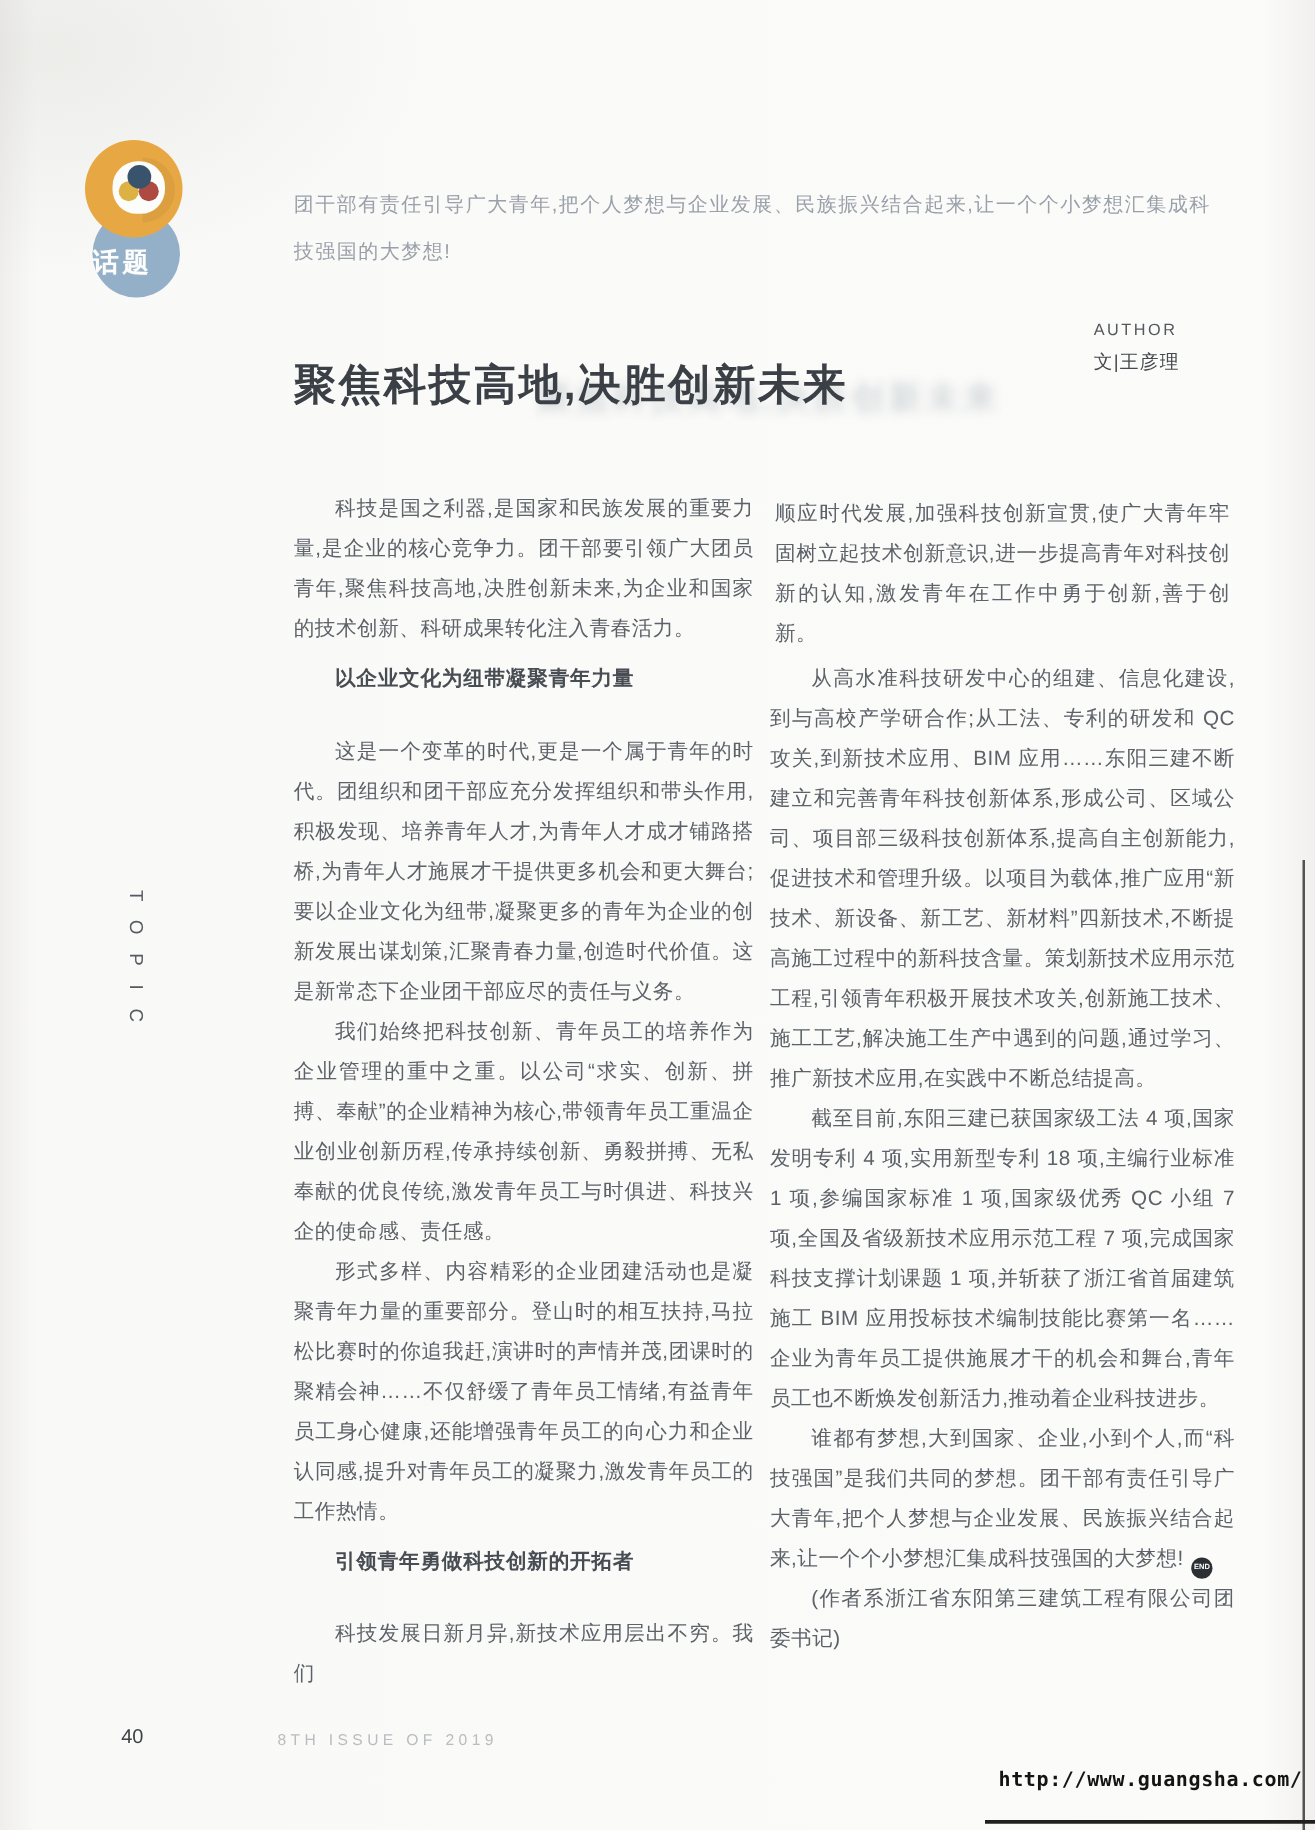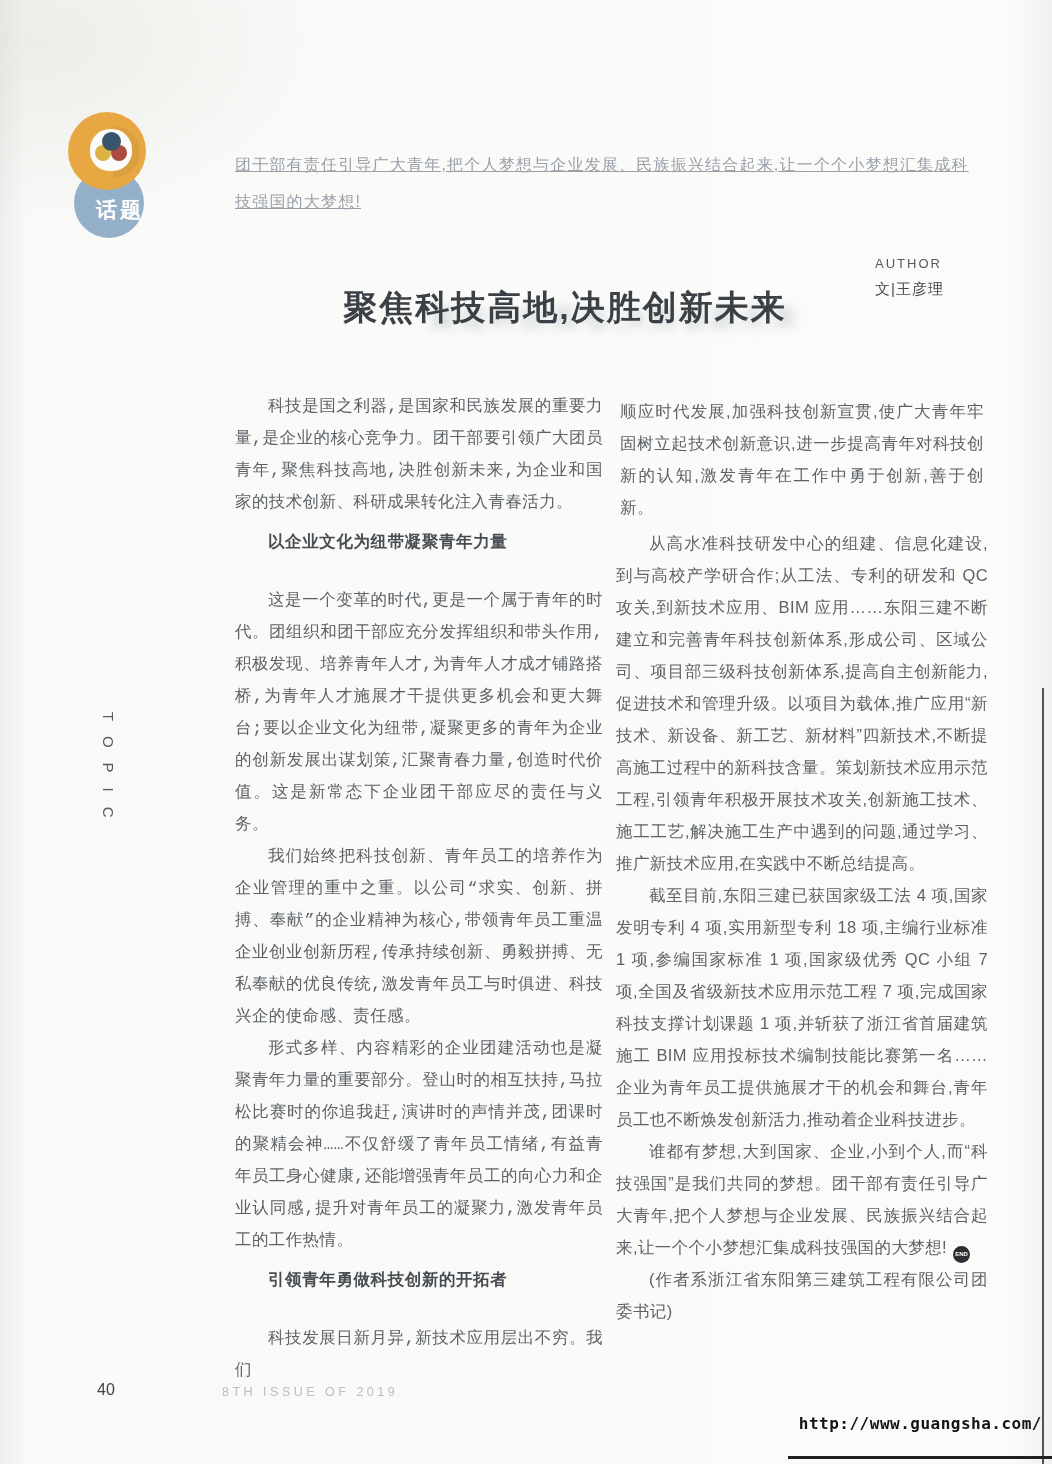--- a/index.html
+++ b/index.html
@@ -22,54 +22,53 @@
   .badge{position:absolute;left:64px;top:110px;width:104px;height:112px;}
   .badge .circle-top{position:absolute;left:4px;top:2px;width:78px;height:78px;border-radius:50%;background:#e7a844;z-index:2;}
   .badge .circle-top::after{content:"";position:absolute;right:6px;top:14px;width:26px;height:52px;border-radius:0 26px 26px 0;background:rgba(140,100,40,0.12);}
   .badge .blob{position:absolute;left:22px;top:17px;width:42px;height:42px;border-radius:48% 48% 46% 46%;background:#fcfcfa;z-index:3;}
   .badge .dot-navy{position:absolute;left:12px;top:3px;width:19px;height:19px;border-radius:50%;background:#3a536c;z-index:5;}
   .badge .dot-yellow{position:absolute;left:5px;top:16px;width:16px;height:16px;border-radius:50%;background:#ddb245;z-index:4;}
   .badge .dot-red{position:absolute;left:21px;top:16px;width:16px;height:16px;border-radius:50%;background:#ad4a41;z-index:4;}
   .badge .circle-bottom{position:absolute;left:10px;top:58px;width:70px;height:70px;border-radius:50%;background:#94b0c9;z-index:1;}
   .badge .label{
     position:absolute;left:10px;top:86px;width:70px;z-index:4;
-    text-align:right;color:#fdfdfb;font-weight:bold;font-size:21px;letter-spacing:3px;
+    text-align:left;color:#fdfdfb;font-weight:bold;font-size:21px;letter-spacing:3px;
     text-shadow:0 0 1px rgba(255,255,255,0.4);
   }
 
   
   .side-label{
     position:absolute;left:100px;top:712px;
     writing-mode:vertical-rl;text-orientation:mixed;
     font-size:15px;letter-spacing:15px;color:#565b62;
   }
 
   
   .intro{
     position:absolute;left:235px;top:146px;width:748px;
     font-size:16px;line-height:37px;letter-spacing:1.2px;
     color:#9aa0aa;
-    text-decoration:underline;
   }
   .title{
     position:absolute;left:235px;top:262px;width:660px;
-    font-size:34px;font-weight:bold;letter-spacing:2px;color:#3b3f46;text-align:center;
+    font-size:34px;font-weight:bold;letter-spacing:2px;color:#3b3f46;
   }
   .title-ghost{
     position:absolute;left:430px;top:300px;width:560px;height:34px;overflow:hidden;
     font-size:27px;font-weight:bold;letter-spacing:3px;color:#5e7183;
     filter:blur(4px);opacity:0.22;pointer-events:none;white-space:nowrap;
   }
   .author-block{position:absolute;left:875px;top:256px;width:150px;color:#4d5158;}
   .author-label{font-size:13px;letter-spacing:2px;color:#55585e;}
   .author-name{margin-top:9px;font-size:15px;letter-spacing:1px;color:#46494f;}
 
   
   .col{position:absolute;top:391px;font-size:16.5px;line-height:32px;color:#5d6269;letter-spacing:0.4px;text-align:justify;}
-  .col-left{left:235px;width:368px;font-family:Liberation Mono, monospace;}
+  .col-left{left:235px;width:368px;}
   .col-right{left:616px;width:372px;}
   .para{margin:0;text-indent:2em;}
   .para-cont{margin:4px;text-indent:0;}
   .sec-heading{margin:8px 0 26px 0;font-size:16.5px;font-weight:bold;color:#484d53;text-indent:2em;letter-spacing:0.6px;}
   .note{margin:0;text-indent:2em;}
   .end-badge{
     display:inline-block;width:17px;height:17px;border-radius:50%;
     background:#2c3034;color:#fff;font-size:6px;font-weight:bold;
     line-height:17px;text-align:center;letter-spacing:0;text-indent:0;
     vertical-align:-3px;margin-left:6px;

